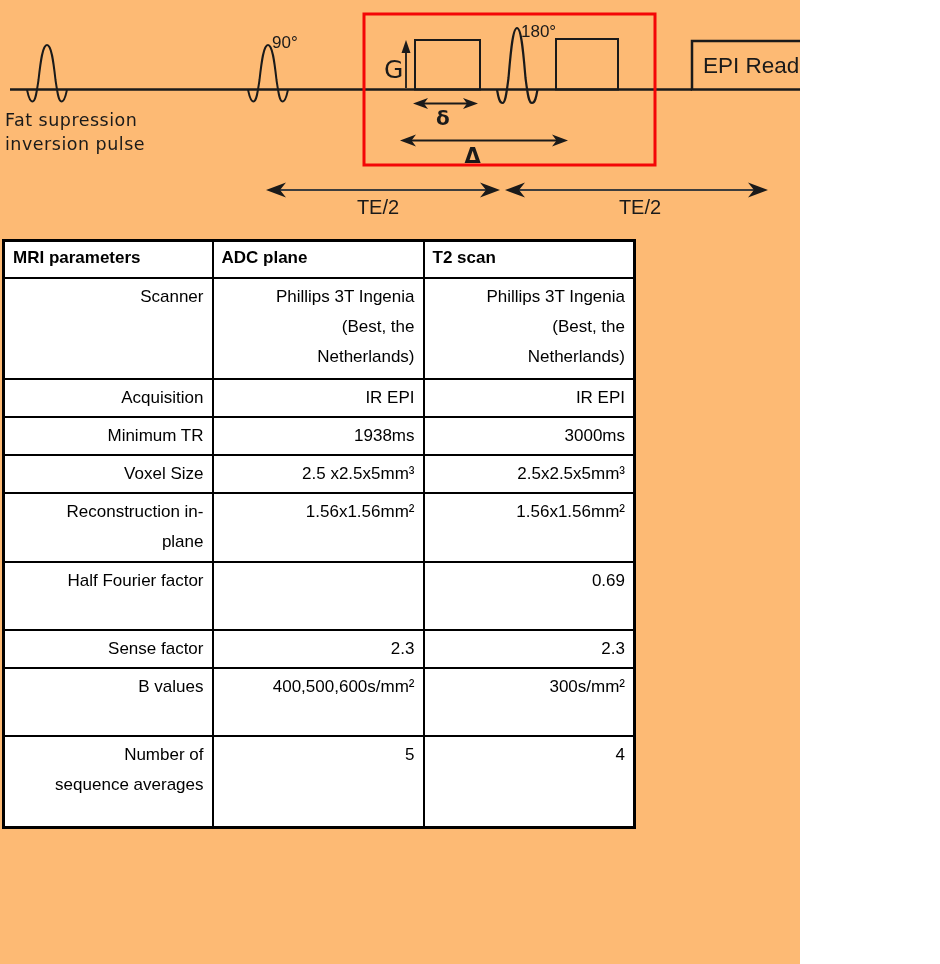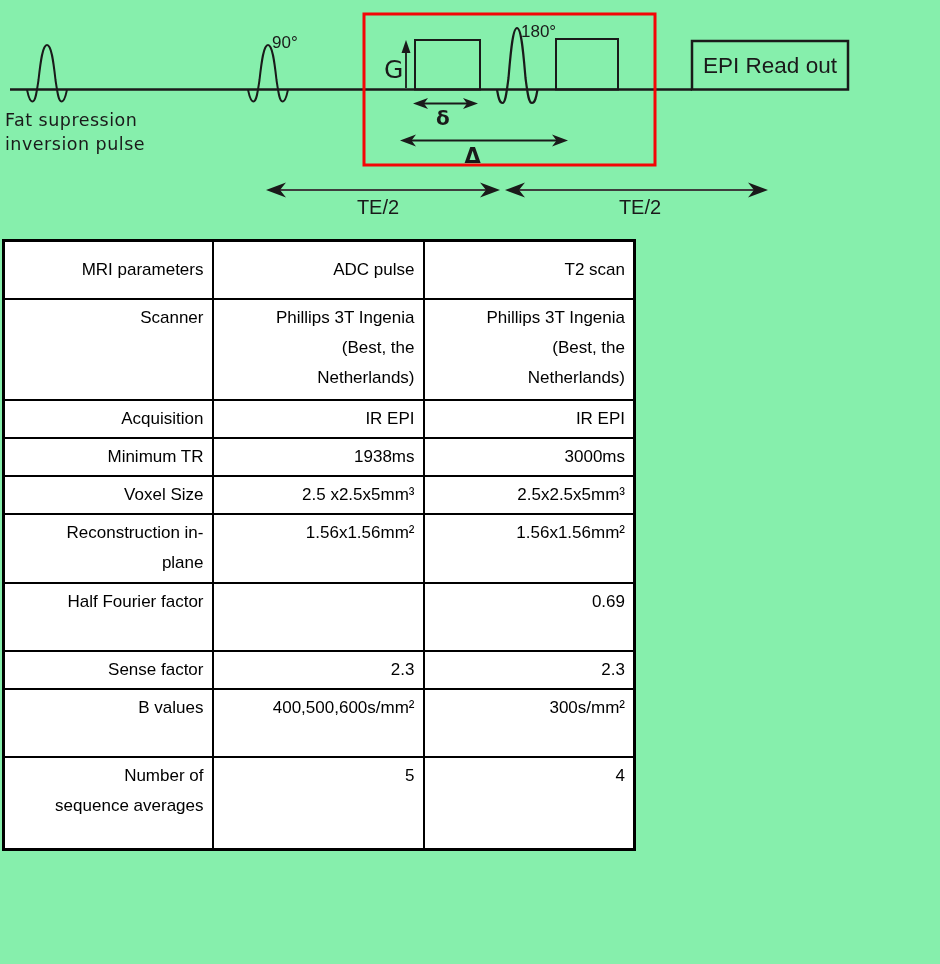--- a/index.html
+++ b/index.html
@@ -1,27 +1,27 @@
 <!DOCTYPE html>
 <html><head>
 <meta charset="utf-8">
 <style>
   html,body{margin:0;padding:0;background:#ffffff;}
-  #page{position:relative;width:940px;height:964px;background:#86efac;overflow:hidden;
+  #page{position:relative;width:800px;height:964px;background:#fdba74;overflow:hidden;
         font-family:"Liberation Sans",sans-serif;color:#000;}
   #seq-svg{position:absolute;left:0;top:0;}
   .geo-text{font-family:"DejaVu Sans",sans-serif;letter-spacing:0.5px;fill:#1a1a1a;}
   .ui-text{font-family:"Liberation Sans",sans-serif;fill:#1a1a1a;}
   .stroke{stroke:#1a1a1a;fill:none;}
   table.params{position:absolute;left:2px;top:239px;border-collapse:collapse;
         table-layout:fixed;width:631px;background:#fff;
         font-size:17px;line-height:30px;}
   table.params,table.params th,table.params td{border:2px solid #000;}
   table.params{border-width:3px;}
-  table.params th{font-weight:normal;text-align:right;vertical-align:top;padding:13px 8px;}
+  table.params th{font-weight:bold;text-align:left;vertical-align:top;padding:1px 8px;}
   table.params td{font-weight:normal;text-align:right;vertical-align:top;padding:3px 8px;
         white-space:pre-line;}
 </style>
 </head>
 <body>
 
 <div id="page">
 
   <svg id="seq-svg" width="940" height="234" viewBox="0 0 940 234">
 
@@ -79,21 +79,21 @@
 
   <table class="params">
     <colgroup>
         <col style="width:209px">
         <col style="width:211px">
         <col style="width:211px">
       </colgroup>
     <tbody>
         <tr style="height:37px">
       <th>MRI parameters</th>
-      <th>ADC pulse</th>
+      <th>ADC plane</th>
       <th>T2 scan</th>
     </tr>
     <tr style="height:101px">
       <td>Scanner</td>
       <td>Phillips 3T Ingenia
 (Best, the
 Netherlands)</td>
       <td>Phillips 3T Ingenia
 (Best, the
 Netherlands)</td>

